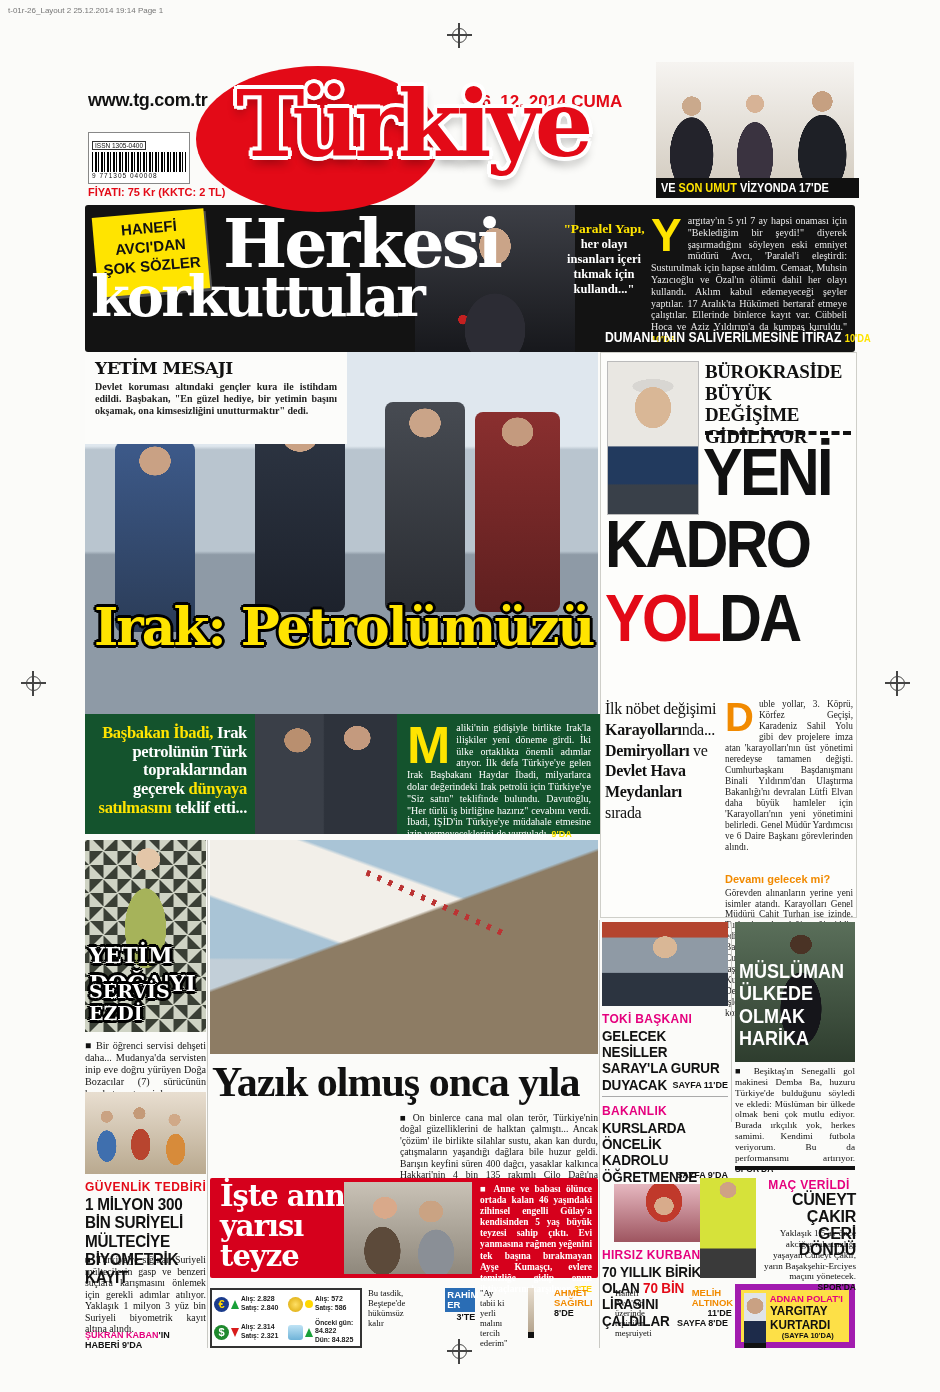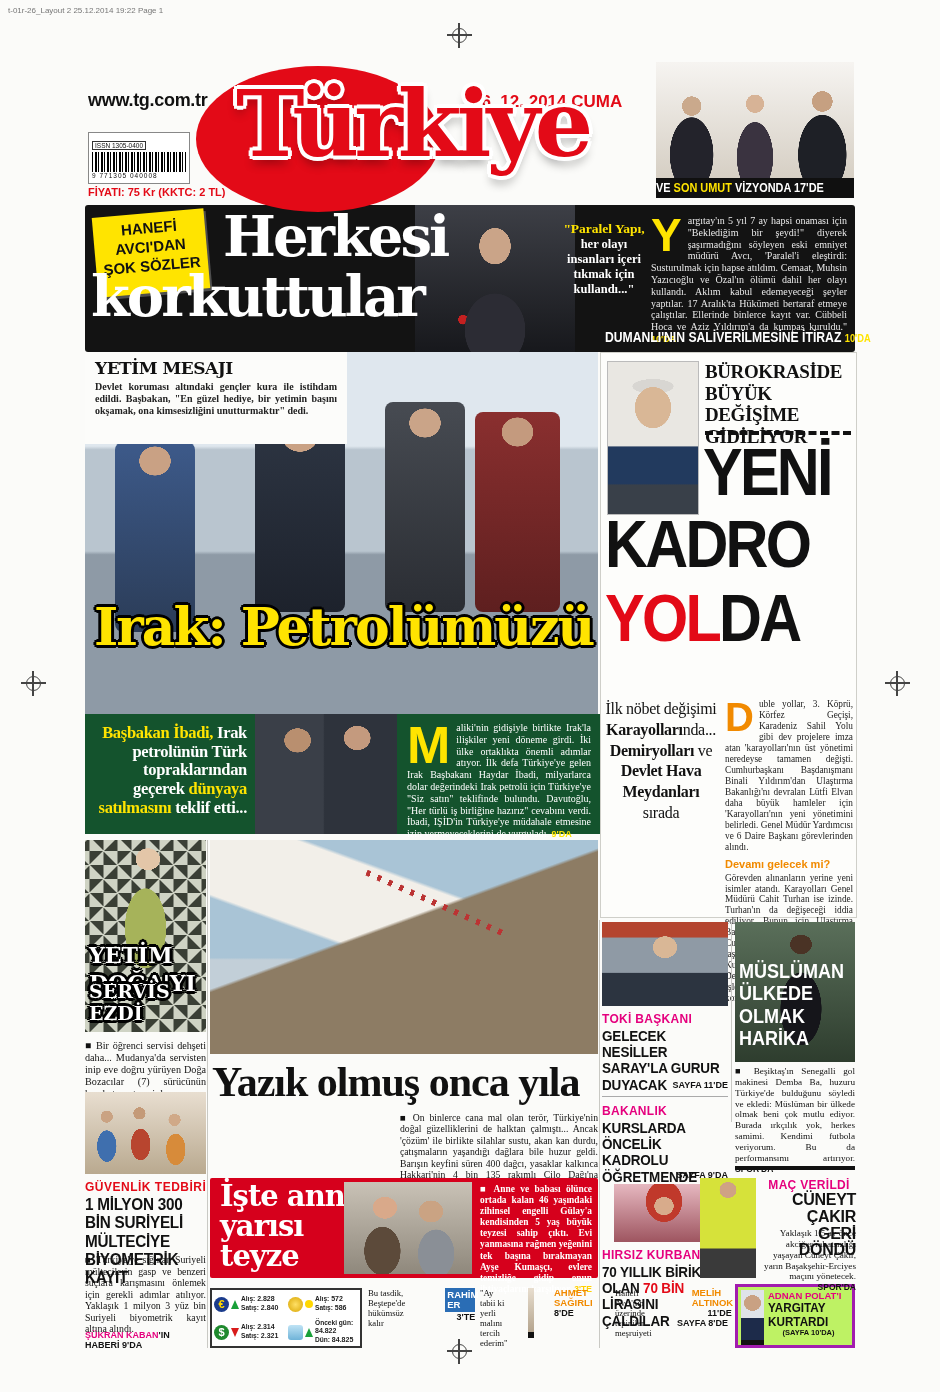--- a/index.html
+++ b/index.html
@@ -37,21 +37,21 @@
   .tri-dn{width:0;height:0;border-left:4px solid transparent;border-right:4px solid transparent;border-top:9px solid #d81b1b;flex:none;}
   .mvals{font-size:6.6px;line-height:1.25;font-weight:bold;color:#222;}
   .mvals b{font-size:7px;}
   .barcode{height:20px;background:repeating-linear-gradient(90deg,#000 0 1px,#fff 1px 3px,#000 3px 5px,#fff 5px 6px);}
 </style>
 </head>
 <body>
 
 <div class="page">
 
-  <div class="abs" style="left:8px;top:6px;font-size:8px;color:#777;">t-01r-26_Layout 2  25.12.2014  19:22  Page 1</div>
+  <div class="abs" style="left:8px;top:6px;font-size:8px;color:#777;">t-01r-26_Layout 2  25.12.2014  19:14  Page 1</div>
   <div class="abs reg" style="left:452px;top:28px;"></div>
   <div class="abs reg" style="left:26px;top:676px;"></div>
   <div class="abs reg" style="left:890px;top:676px;"></div>
   <div class="abs reg" style="left:452px;top:1344px;"></div>
 
   <div class="abs" style="left:88px;top:90px;font-size:18px;font-weight:bold;letter-spacing:-.3px;">www.tg.com.tr</div>
 
   <div class="abs" style="left:88px;top:132px;width:94px;height:48px;background:#fff;border:1px solid #888;padding:1px 3px;">
     <div style="font-size:6.5px;border:1px solid #333;display:inline-block;padding:0 2px;margin-bottom:1px;">ISSN 1305-0400</div>
     <div class="barcode"></div>
@@ -66,39 +66,39 @@
   <div class="abs red" style="left:472px;top:92px;font-size:17px;font-weight:bold;">26. 12. 2014 CUMA</div>
 
   <div class="abs" style="left:656px;top:62px;width:198px;height:116px;background:
       radial-gradient(36px 62px at 18% 80%, #23232b 0 60%, transparent 61%),
       radial-gradient(16px 16px at 18% 38%, #caa98c 0 60%, transparent 61%),
       radial-gradient(30px 58px at 50% 82%, #3a3340 0 60%, transparent 61%),
       radial-gradient(15px 15px at 50% 36%, #d7b396 0 60%, transparent 61%),
       radial-gradient(40px 66px at 84% 80%, #1e2026 0 60%, transparent 61%),
       radial-gradient(17px 17px at 84% 34%, #c6a081 0 60%, transparent 61%),
       linear-gradient(#f6f4f1,#d6cfc4);"></div>
-  <div class="abs" style="left:656px;top:178px;width:198px;height:20px;background:#101010;color:#fff;font-size:13px;font-weight:bold;line-height:20px;">
+  <div class="abs" style="left:656px;top:178px;width:198px;height:20px;background:#101010;color:#fff;font-size:13px;font-weight:bold;line-height:20px;padding-left:5px;">
     <span class="cond"><span>VE </span><span class="yellow">SON UMUT</span><span> VİZYONDA 17'DE</span></span>
   </div>
 
   <div class="abs" style="left:85px;top:205px;width:770px;height:147px;background:#131313;border-radius:3px;">
     <div class="abs" style="left:330px;top:0;width:160px;height:147px;background:
         radial-gradient(26px 30px at 50% 28%, #caa488 0 60%, transparent 61%),
         radial-gradient(50px 60px at 50% 85%, #2c2c34 0 60%, transparent 61%),
         radial-gradient(8px 8px at 30% 78%, #c42020 0 60%, transparent 61%),
         radial-gradient(8px 8px at 62% 80%, #ddd 0 60%, transparent 61%),
         linear-gradient(#3d3f46,#17181c);"></div>
 
     <div class="abs" style="left:10px;top:8px;width:112px;height:74px;background:#ffe400;transform:rotate(-5deg);box-shadow:2px 3px 0 rgba(255,255,255,.25);text-align:center;font-weight:bold;font-size:15px;line-height:1.25;padding-top:6px;">
       <div>HANEFİ</div>
       <div>AVCI'DAN</div>
       <div>ŞOK SÖZLER</div>
     </div>
 
-    <div class="abs slab wt" style="left:138px;top:-2px;font-size:56px;letter-spacing:-3px;z-index:2;">Herkesi</div>
+    <div class="abs slab wt" style="left:138px;top:-2px;font-size:68px;letter-spacing:-3px;z-index:2;">Herkesi</div>
     <div class="abs slab wt" style="left:6px;top:58px;font-size:56px;letter-spacing:-3px;z-index:2;">korkuttular</div>
 
     <div class="abs serif" style="left:474px;top:16px;width:90px;text-align:center;font-weight:bold;font-size:12.5px;line-height:1.2;">
       <span class="yellow" style="font-size:13.5px;">"Paralel Yapı,</span><span class="wt"> her olayı insanları içeri tıkmak için kullandı..."</span>
     </div>
 
     <div class="abs bodytxt just" style="left:566px;top:10px;width:196px;color:#e9e9e9;">
       <span class="dropY">Y</span><span>argıtay'ın 5 yıl 7 ay hapsi onaması için "Beklediğim bir şeydi!" diyerek şaşırmadığını söyleyen eski emniyet müdürü Avcı, 'Paralel'i eleştirdi: Susturulmak için hapse atıldım. Cemaat, Muhsin Yazıcıoğlu ve Özal'ın ölümü dahil her olayı kullandı. Aklım kabul edemeyeceği şeyler yaptılar. 17 Aralık'ta Hükümeti bertaraf etmeye çalıştılar. Ellerinde binlerce kayıt var. Cübbeli Hoca ve Aziz Yıldırım'a da kumpas kuruldu." </span><b class="yellow" style="font-family:'Liberation Sans',sans-serif;font-size:9px;">10'DA</b>
     </div>
 
@@ -141,26 +141,26 @@
         radial-gradient(30px 34px at 50% 30%, #d9b796 0 60%, transparent 61%),
         radial-gradient(34px 12px at 50% 16%, #d8d6d2 0 60%, transparent 61%),
         linear-gradient(180deg,#e9e7e2 0 55%,#223a5e 56% 80%,#394049 81%);"></div>
     <div class="serif abs" style="left:104px;top:8px;width:148px;font-weight:bold;font-size:19px;line-height:1.14;letter-spacing:-.4px;">BÜROKRASİDE BÜYÜK DEĞİŞİME GİDİLİYOR</div>
     <div class="abs" style="left:104px;top:78px;width:146px;border-top:4px dashed #111;"></div>
     <div class="abs condblk" style="left:102px;top:86px;font-size:66px;font-weight:bold;letter-spacing:-3px;line-height:1;">YENİ</div>
     <div class="abs condblk" style="left:4px;top:158px;font-size:66px;font-weight:bold;letter-spacing:-3px;line-height:1;">KADRO</div>
     <div class="abs condblk" style="left:4px;top:232px;font-size:66px;font-weight:bold;letter-spacing:-3px;line-height:1;">
       <span class="red">YOL</span><span>DA</span>
     </div>
-    <div class="abs serif" style="left:4px;top:346px;width:112px;text-align:center;font-size:16px;line-height:1.3;letter-spacing:-.3px;">
+    <div class="abs serif" style="left:4px;top:346px;width:112px;text-align:left;font-size:16px;line-height:1.3;letter-spacing:-.3px;">
       <span>İlk nöbet değişimi </span><b>Karayolları</b><span>nda... </span><b>Demiryolları</b><span> ve </span><b>Devlet Hava Meydanları</b><span> sırada</span>
     </div>
     <div class="abs bodytxt just" style="left:124px;top:346px;width:128px;font-size:9.3px;color:#222;">
       <span class="dropD">D</span><span>uble yollar, 3. Köprü, Körfez Geçişi, Karadeniz Sahil Yolu gibi dev projelere imza atan 'karayolları'nın üst yönetimi neredeyse tamamen değişti. Cumhurbaşkanı Başdanışmanı Binali Yıldırım'dan Ulaştırma Bakanlığı'nı devralan Lütfi Elvan daha büyük hamleler için 'Karayolları'nın yeni yönetimini belirledi. Genel Müdür Yardımcısı ve 6 Daire Başkanı görevlerinden alındı.</span>
-      <div class="orange" style="font-family:'Liberation Sans',sans-serif;font-weight:bold;font-size:11px;margin:5px 0 2px;">Devamı gelecek mi?</div>
+      <div class="orange" style="font-family:'Liberation Sans',sans-serif;font-weight:bold;font-size:11px;margin:20px 0 2px;">Devamı gelecek mi?</div>
       <span>Görevden alınanların yerine yeni isimler atandı. Karayolları Genel Müdürü Cahit Turhan ise izinde. Turhan'ın da değişeceği iddia ediliyor. Bunun için Ulaştırma Bakanı, Başbakan ve Cumhurbaşkanı'nın imzasını taşıyan üçlü kararname gerekli. Kulislerde görevden almaların Demiryolları ve Hava Meydanları İşletmeleri ile süreceği konuşuluyor.</span>
       <div class="orange" style="font-family:'Liberation Sans',sans-serif;font-weight:bold;font-size:9.5px;text-align:right;margin-top:3px;">AYRINTILAR 10'DA</div>
     </div>
   </div>
 
   <div class="abs vrule" style="left:207px;top:840px;height:508px;"></div>
   <div class="abs vrule" style="left:599px;top:920px;height:428px;"></div>
   <div class="abs vrule" style="left:731px;top:922px;height:200px;"></div>
 
   <div class="abs" style="left:85px;top:840px;width:121px;height:192px;background:
@@ -272,21 +272,21 @@
 
   <div class="abs cbox" style="left:600px;top:1288px;width:122px;height:60px;">
     <div class="colq" style="width:46px;margin-left:15px;">Hanefi Avcı'nın üzerinde tepinilen meşruiyeti</div>
     <div class="cphoto"></div>
     <div style="width:40px;">
       <div class="colname orange">MELİH ALTINOK</div>
       <div class="pageref" style="text-align:right;">11'DE</div>
     </div>
   </div>
 
-  <div class="abs" style="left:735px;top:1284px;width:120px;height:64px;border:3px solid #a21caf;background:#bef264;box-sizing:border-box;display:flex;gap:4px;padding:3px;">
+  <div class="abs" style="left:735px;top:1284px;width:120px;height:64px;border:6px solid #a21caf;background:#fde047;box-sizing:border-box;display:flex;gap:4px;padding:3px;">
     <div style="width:38px;height:50px;background:radial-gradient(14px 13px at 50% 26%,#c9a183 0 60%,transparent 61%),linear-gradient(#dfe3e8 0 55%,#1d2b4a 56%);border-bottom:5px solid #111;"></div>
     <div>
       <div class="magenta" style="font-size:9.5px;font-weight:bold;">ADNAN POLAT'I</div>
       <div class="condblk" style="font-size:13px;font-weight:bold;line-height:1.05;">YARGITAY KURTARDI</div>
       <div style="font-size:7.5px;font-weight:bold;text-align:center;">(SAYFA 10'DA)</div>
     </div>
   </div>
 
   <div class="abs" style="left:602px;top:922px;width:126px;height:84px;background:
       radial-gradient(20px 18px at 50% 30%, #d9b796 0 60%, transparent 61%),

